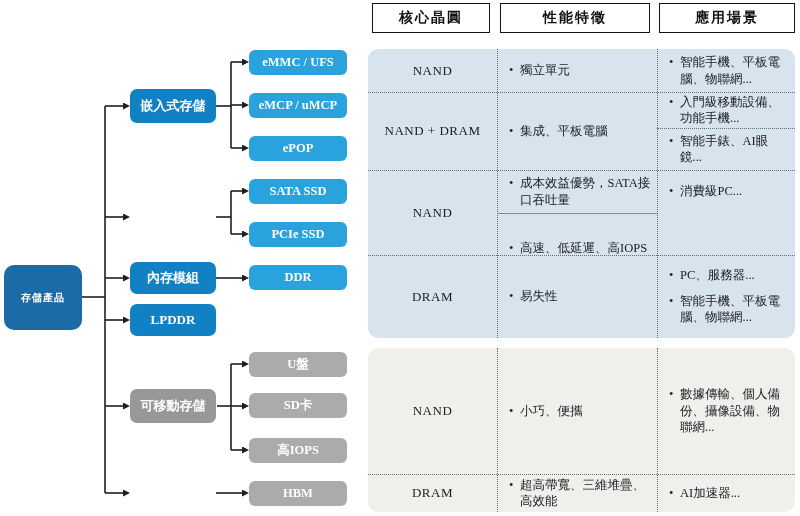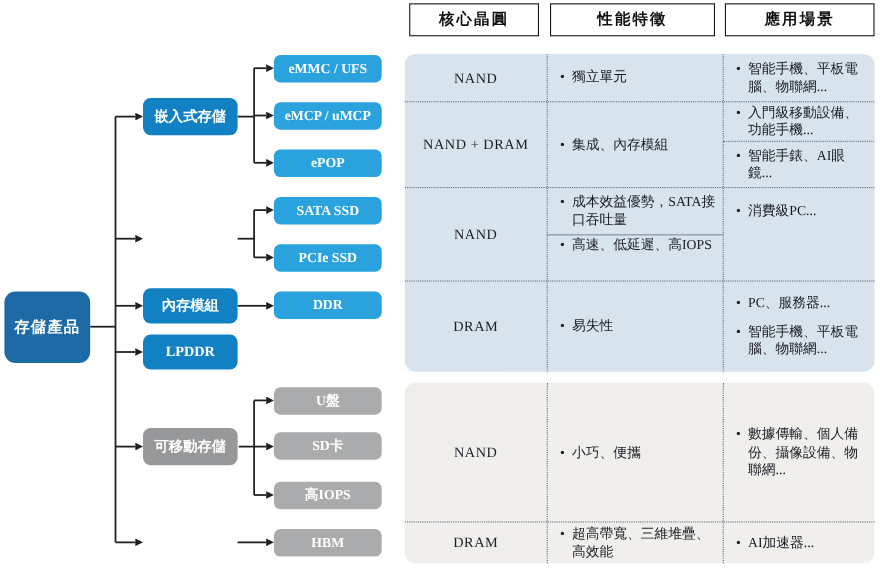--- a/index.html
+++ b/index.html
@@ -5,21 +5,21 @@
   html,body{margin:0;padding:0;background:#fff;}
   #canvas{
     position:relative;width:800px;height:516px;background:#ffffff;overflow:hidden;
     font-family:"Liberation Serif","DejaVu Serif",serif;color:#1a1a22;
   }
   
   .node{
     position:absolute;display:flex;align-items:center;justify-content:center;
     color:#ffffff;font-weight:bold;text-align:center;box-sizing:border-box;
   }
-  .node.root{background:var(--c-root,#1c6ba6);border-radius:10px;font-size:14px;letter-spacing:1px;}
+  .node.root{background:var(--c-root,#1c6ba6);border-radius:10px;font-size:10px;letter-spacing:1px;}
   .node.l2{width:86px;border-radius:7px;font-size:13px;}
   .node.l3{width:98px;height:25px;border-radius:6px;font-size:12.5px;}
   .blue2{background:var(--c-l2-blue,#1181c4);}
   .blue3{background:var(--c-l3-blue,#2aa2de);}
   .gray2{background:var(--c-l2-gray,#97989a);}
   .gray3{background:var(--c-l3-gray,#a9abad);}
   #connectors{position:absolute;left:0;top:0;}
   
   .hdr{
     position:absolute;top:3px;height:30px;box-sizing:border-box;
@@ -120,34 +120,34 @@
   <div class="cell wafer" style="left:368px;top:49px;width:129px;height:43px;">NAND</div>
   <div class="cell list" style="left:497px;top:49px;width:160px;height:43px;">
     <div class="bullet">獨立單元</div>
   </div>
   <div class="cell list" style="left:657px;top:49px;width:138px;height:43px;">
     <div class="bullet">智能手機、平板電腦、物聯網...</div>
   </div>
 
   <div class="cell wafer" style="left:368px;top:92px;width:129px;height:78px;">NAND + DRAM</div>
   <div class="cell list" style="left:497px;top:92px;width:160px;height:78px;">
-    <div class="bullet">集成、內存模組</div>
+    <div class="bullet">集成、平板電腦</div>
   </div>
   <div class="cell list" style="left:657px;top:92px;width:138px;height:36px;">
     <div class="bullet">入門級移動設備、功能手機...</div>
   </div>
   <div class="cell list" style="left:657px;top:128px;width:138px;height:42px;">
     <div class="bullet">智能手錶、AI眼鏡...</div>
   </div>
 
   <div class="cell wafer" style="left:368px;top:170px;width:129px;height:85px;">NAND</div>
   <div class="cell list" style="left:497px;top:170px;width:160px;height:43px;">
     <div class="bullet">成本效益優勢，SATA接口吞吐量</div>
   </div>
-  <div class="cell list" style="left:497px;top:201px;width:160px;height:42px;font-family:Liberation Serif, serif;">
+  <div class="cell list" style="left:497px;top:227px;width:160px;height:42px;font-family:Liberation Serif, serif;">
     <div class="bullet">高速、低延遲、高IOPS</div>
   </div>
   <div class="cell list" style="left:657px;top:170px;width:138px;height:43px;">
     <div class="bullet">消費級PC...</div>
   </div>
 
   <div class="cell wafer" style="left:368px;top:255px;width:129px;height:83px;">DRAM</div>
   <div class="cell list" style="left:497px;top:255px;width:160px;height:83px;">
     <div class="bullet">易失性</div>
   </div>

